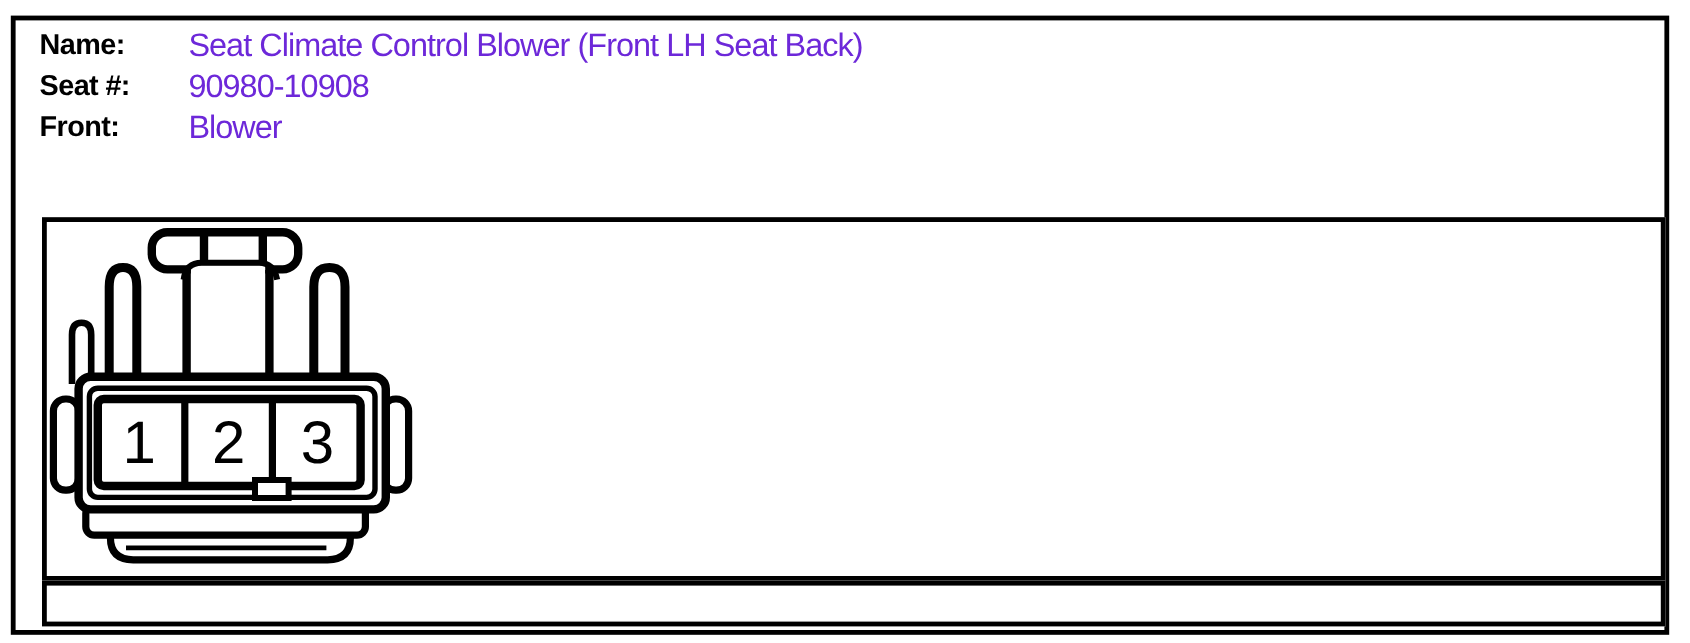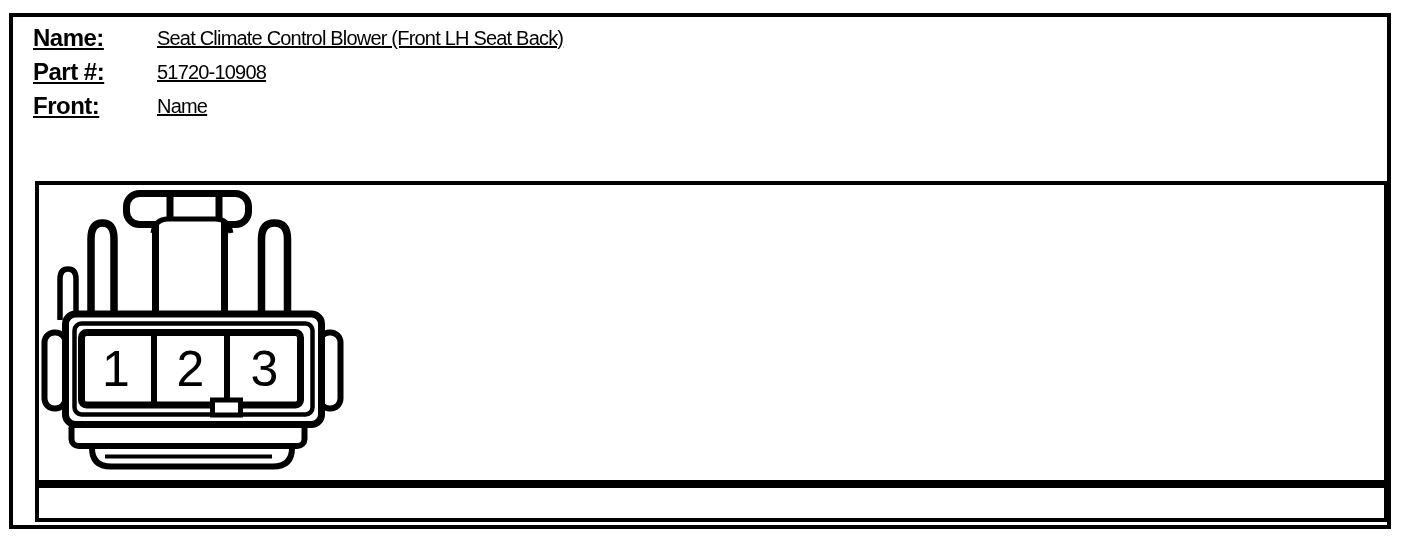--- a/index.html
+++ b/index.html
@@ -31,35 +31,34 @@
     left: 33px;
     top: 21px;
     width: 900px;
   }
   .field-row {
     display: flex;
     align-items: flex-end;
     height: 34px;
     line-height: 34px;
     white-space: nowrap;
-    text-decoration: underline;
   }
   .field-label {
     display: inline-block;
     width: 124px;
     font-size: 24px;
     font-weight: bold;
     letter-spacing: -0.5px;
     color: #000;
   }
   .field-value {
-    font-size: 20px;
+    font-size: 27px;
     font-weight: normal;
     letter-spacing: -0.8px;
-    color: #000000;
+    color: #6d28d9;
   }
   .draw-box {
     position: absolute;
     left: 35px;
     top: 181px;
     width: 1353px;
     height: 303px;
     border: 4px solid #000;
     box-sizing: border-box;
     background: #ffffff;
@@ -93,26 +92,26 @@
 <div class="page">
 
   <div class="page-border"></div>
 
   <div class="header">
     <div class="field-row">
       <span class="field-label">Name:</span>
       <span class="field-value">Seat Climate Control Blower (Front LH Seat Back)</span>
     </div>
     <div class="field-row">
-      <span class="field-label">Part #:</span>
-      <span class="field-value">51720-10908</span>
+      <span class="field-label">Seat #:</span>
+      <span class="field-value">90980-10908</span>
     </div>
     <div class="field-row">
       <span class="field-label">Front:</span>
-      <span class="field-value">Name</span>
+      <span class="field-value">Blower</span>
     </div>
   </div>
 
   <div class="draw-box"></div>
   <div class="note-strip"></div>
 
   <svg class="connector-svg" viewBox="0 0 1408 536" xmlns="http://www.w3.org/2000/svg">
     <g stroke="#000000" fill="none">
 
       <path d="M60,320 V279 Q60,269 68,269 Q76,269 76,279 V320" fill="#ffffff" stroke-width="5.5"></path>

